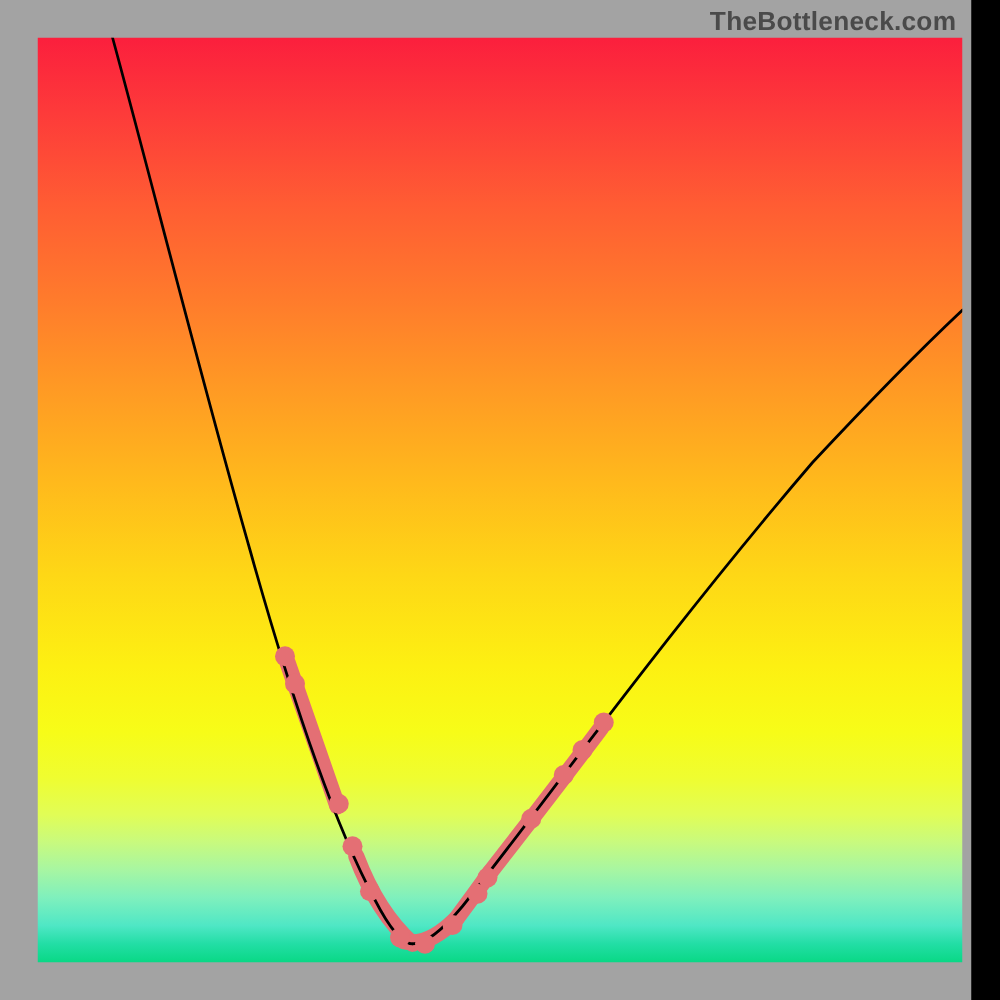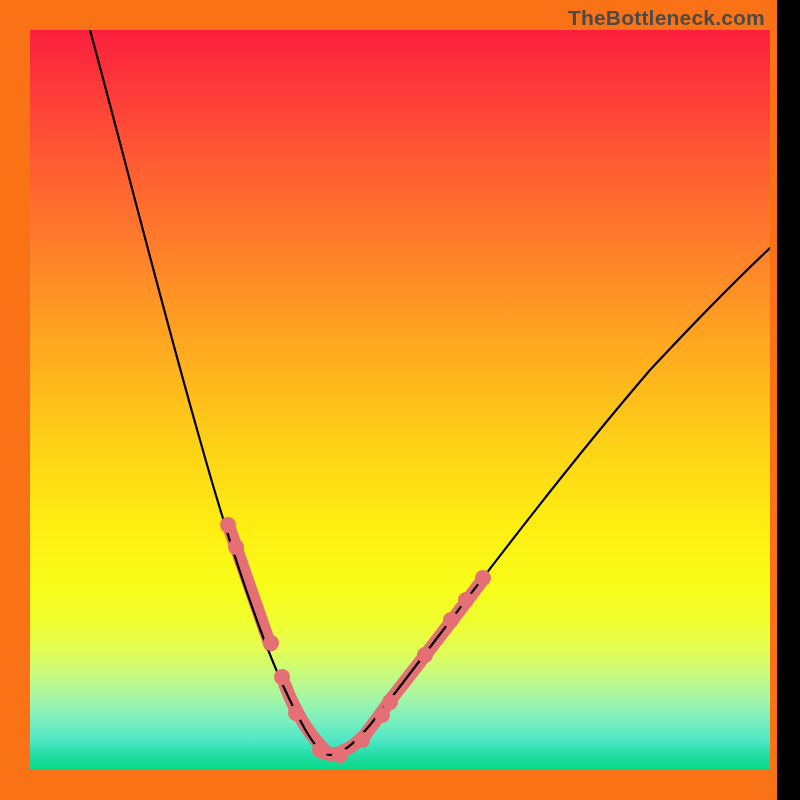--- a/index.html
+++ b/index.html
@@ -8,21 +8,21 @@
     width: 800px;
     height: 800px;
     background: #000;
     font-family: Arial, Helvetica, sans-serif;
     overflow: hidden;
   }
   .stage {
     position: relative;
     width: 777px;
     height: 800px;
-    background: #f97316;
+    background: #a3a3a3;
   }
   .watermark {
     position: absolute;
     top: 6px;
     right: 12px;
     color: #4a4a4a;
     font-size: 21px;
     font-weight: 600;
     letter-spacing: 0.2px;
     z-index: 50;

